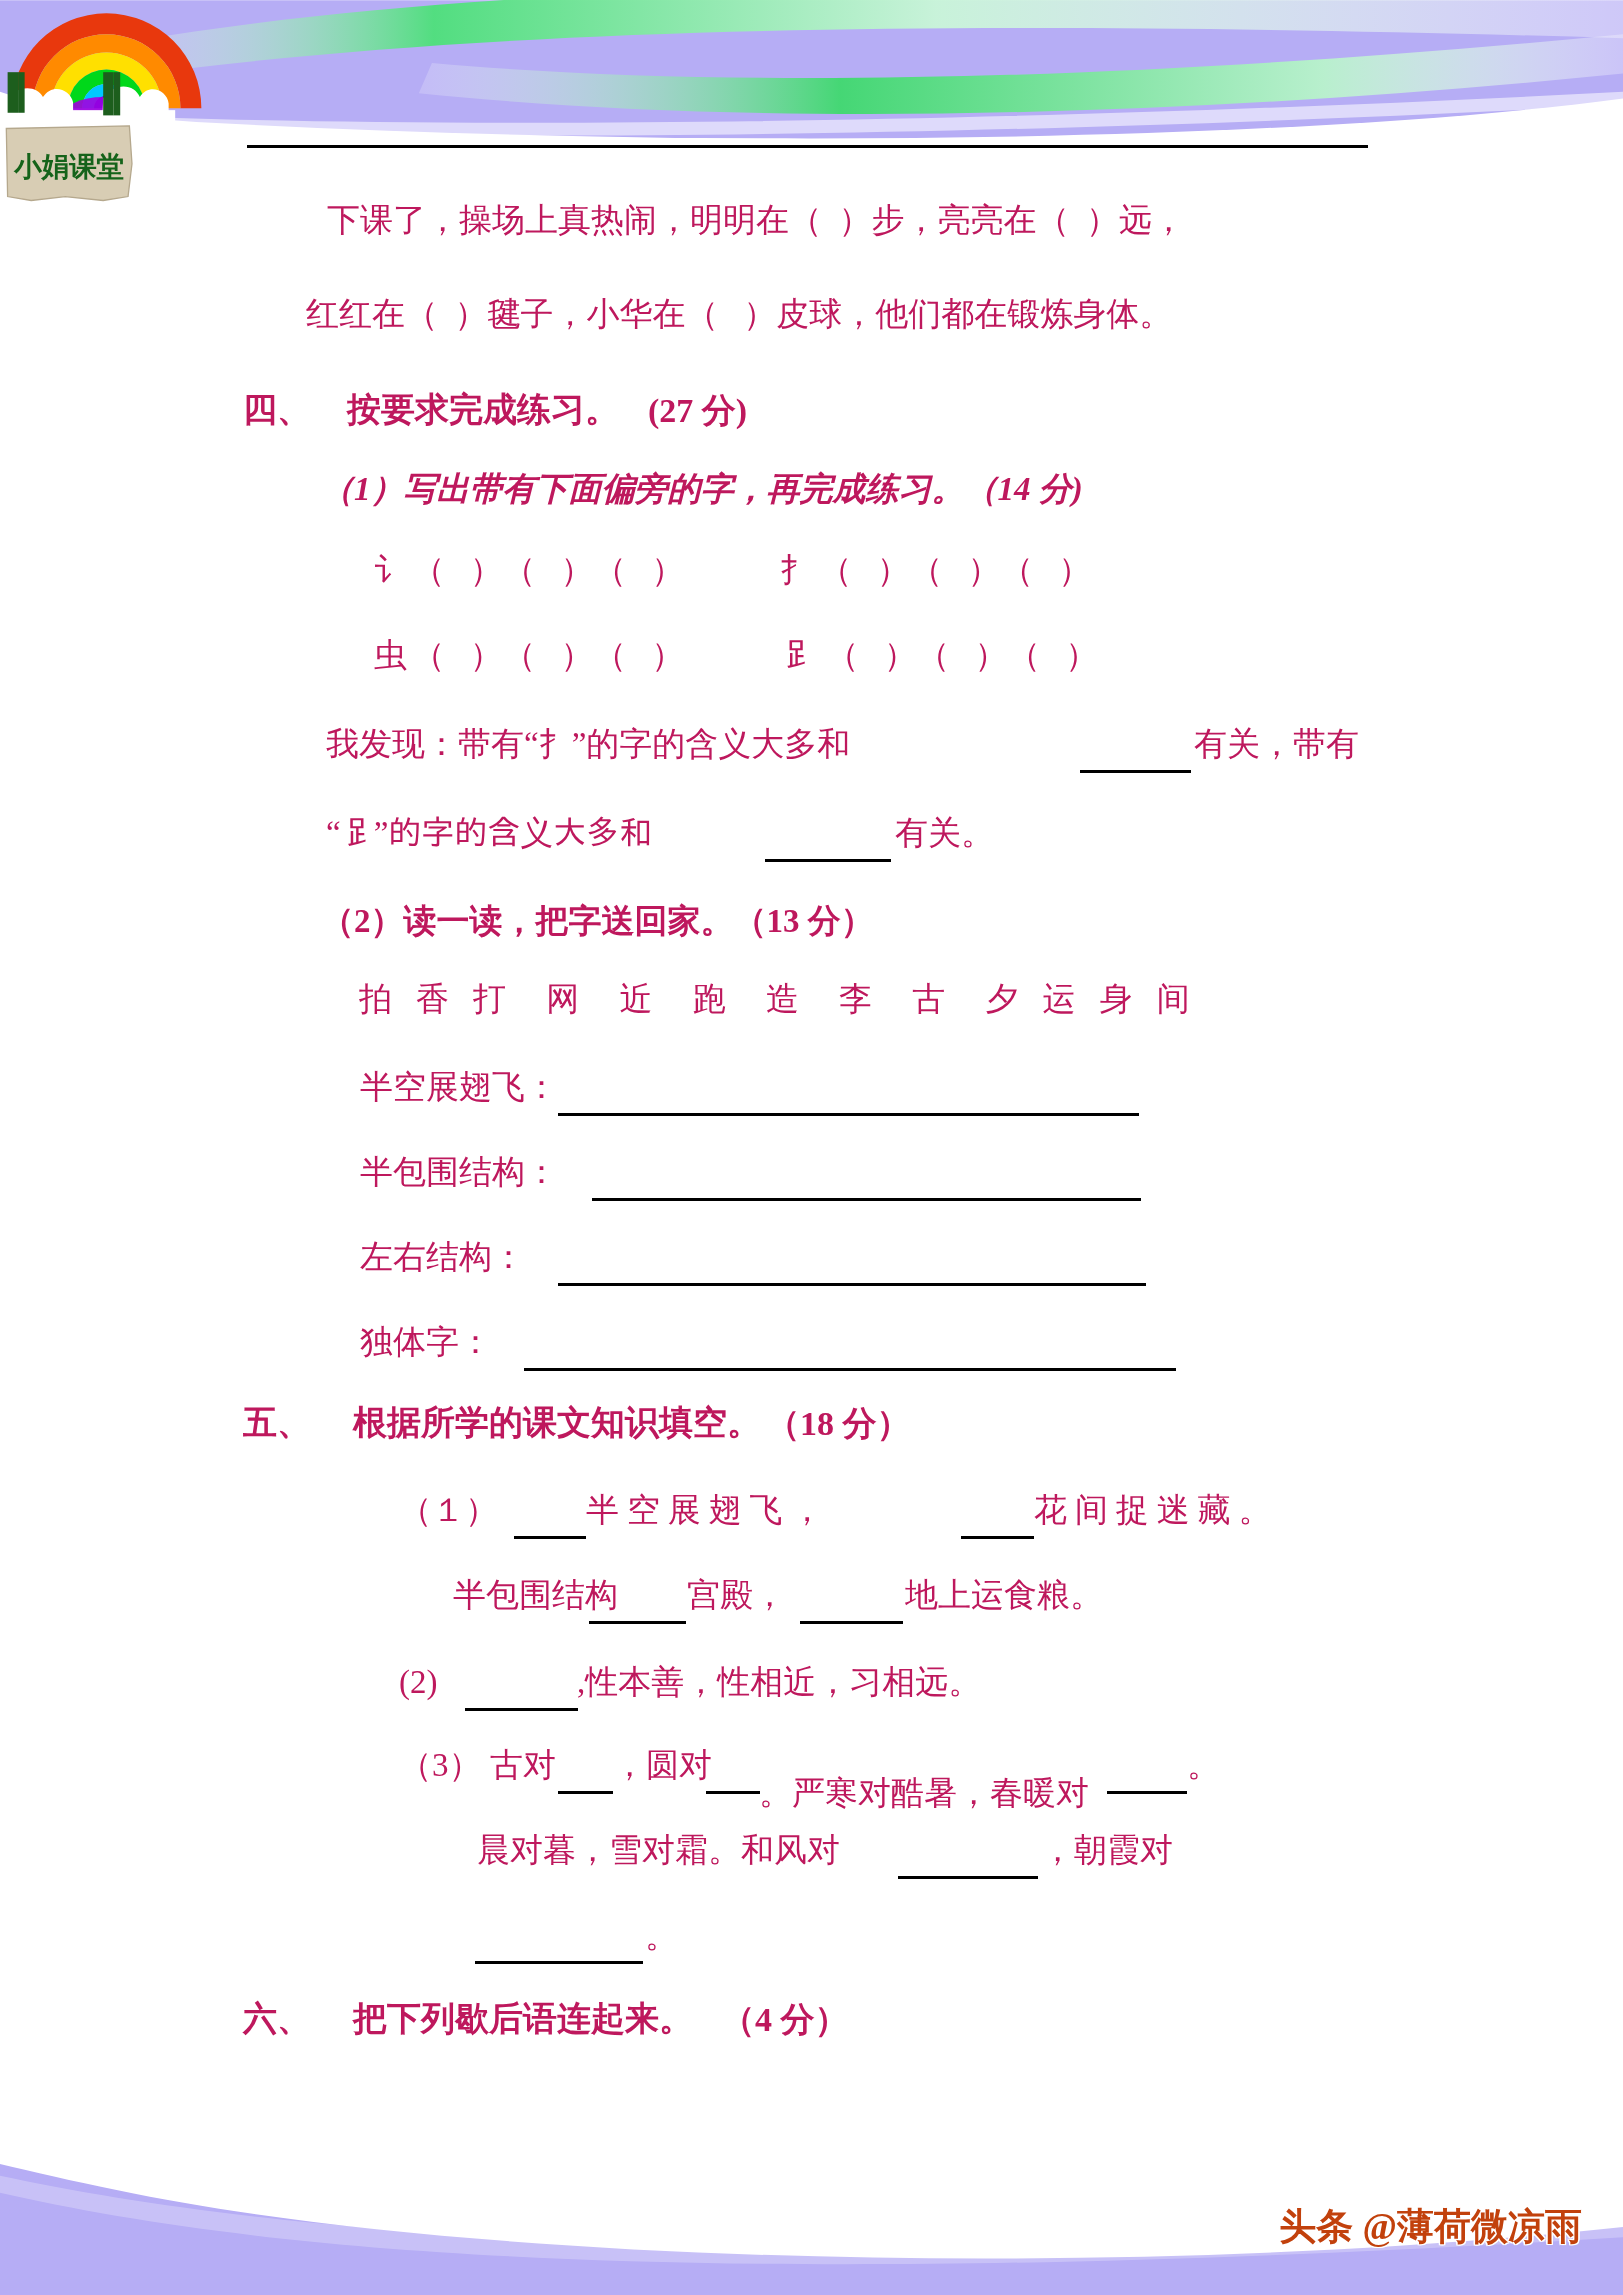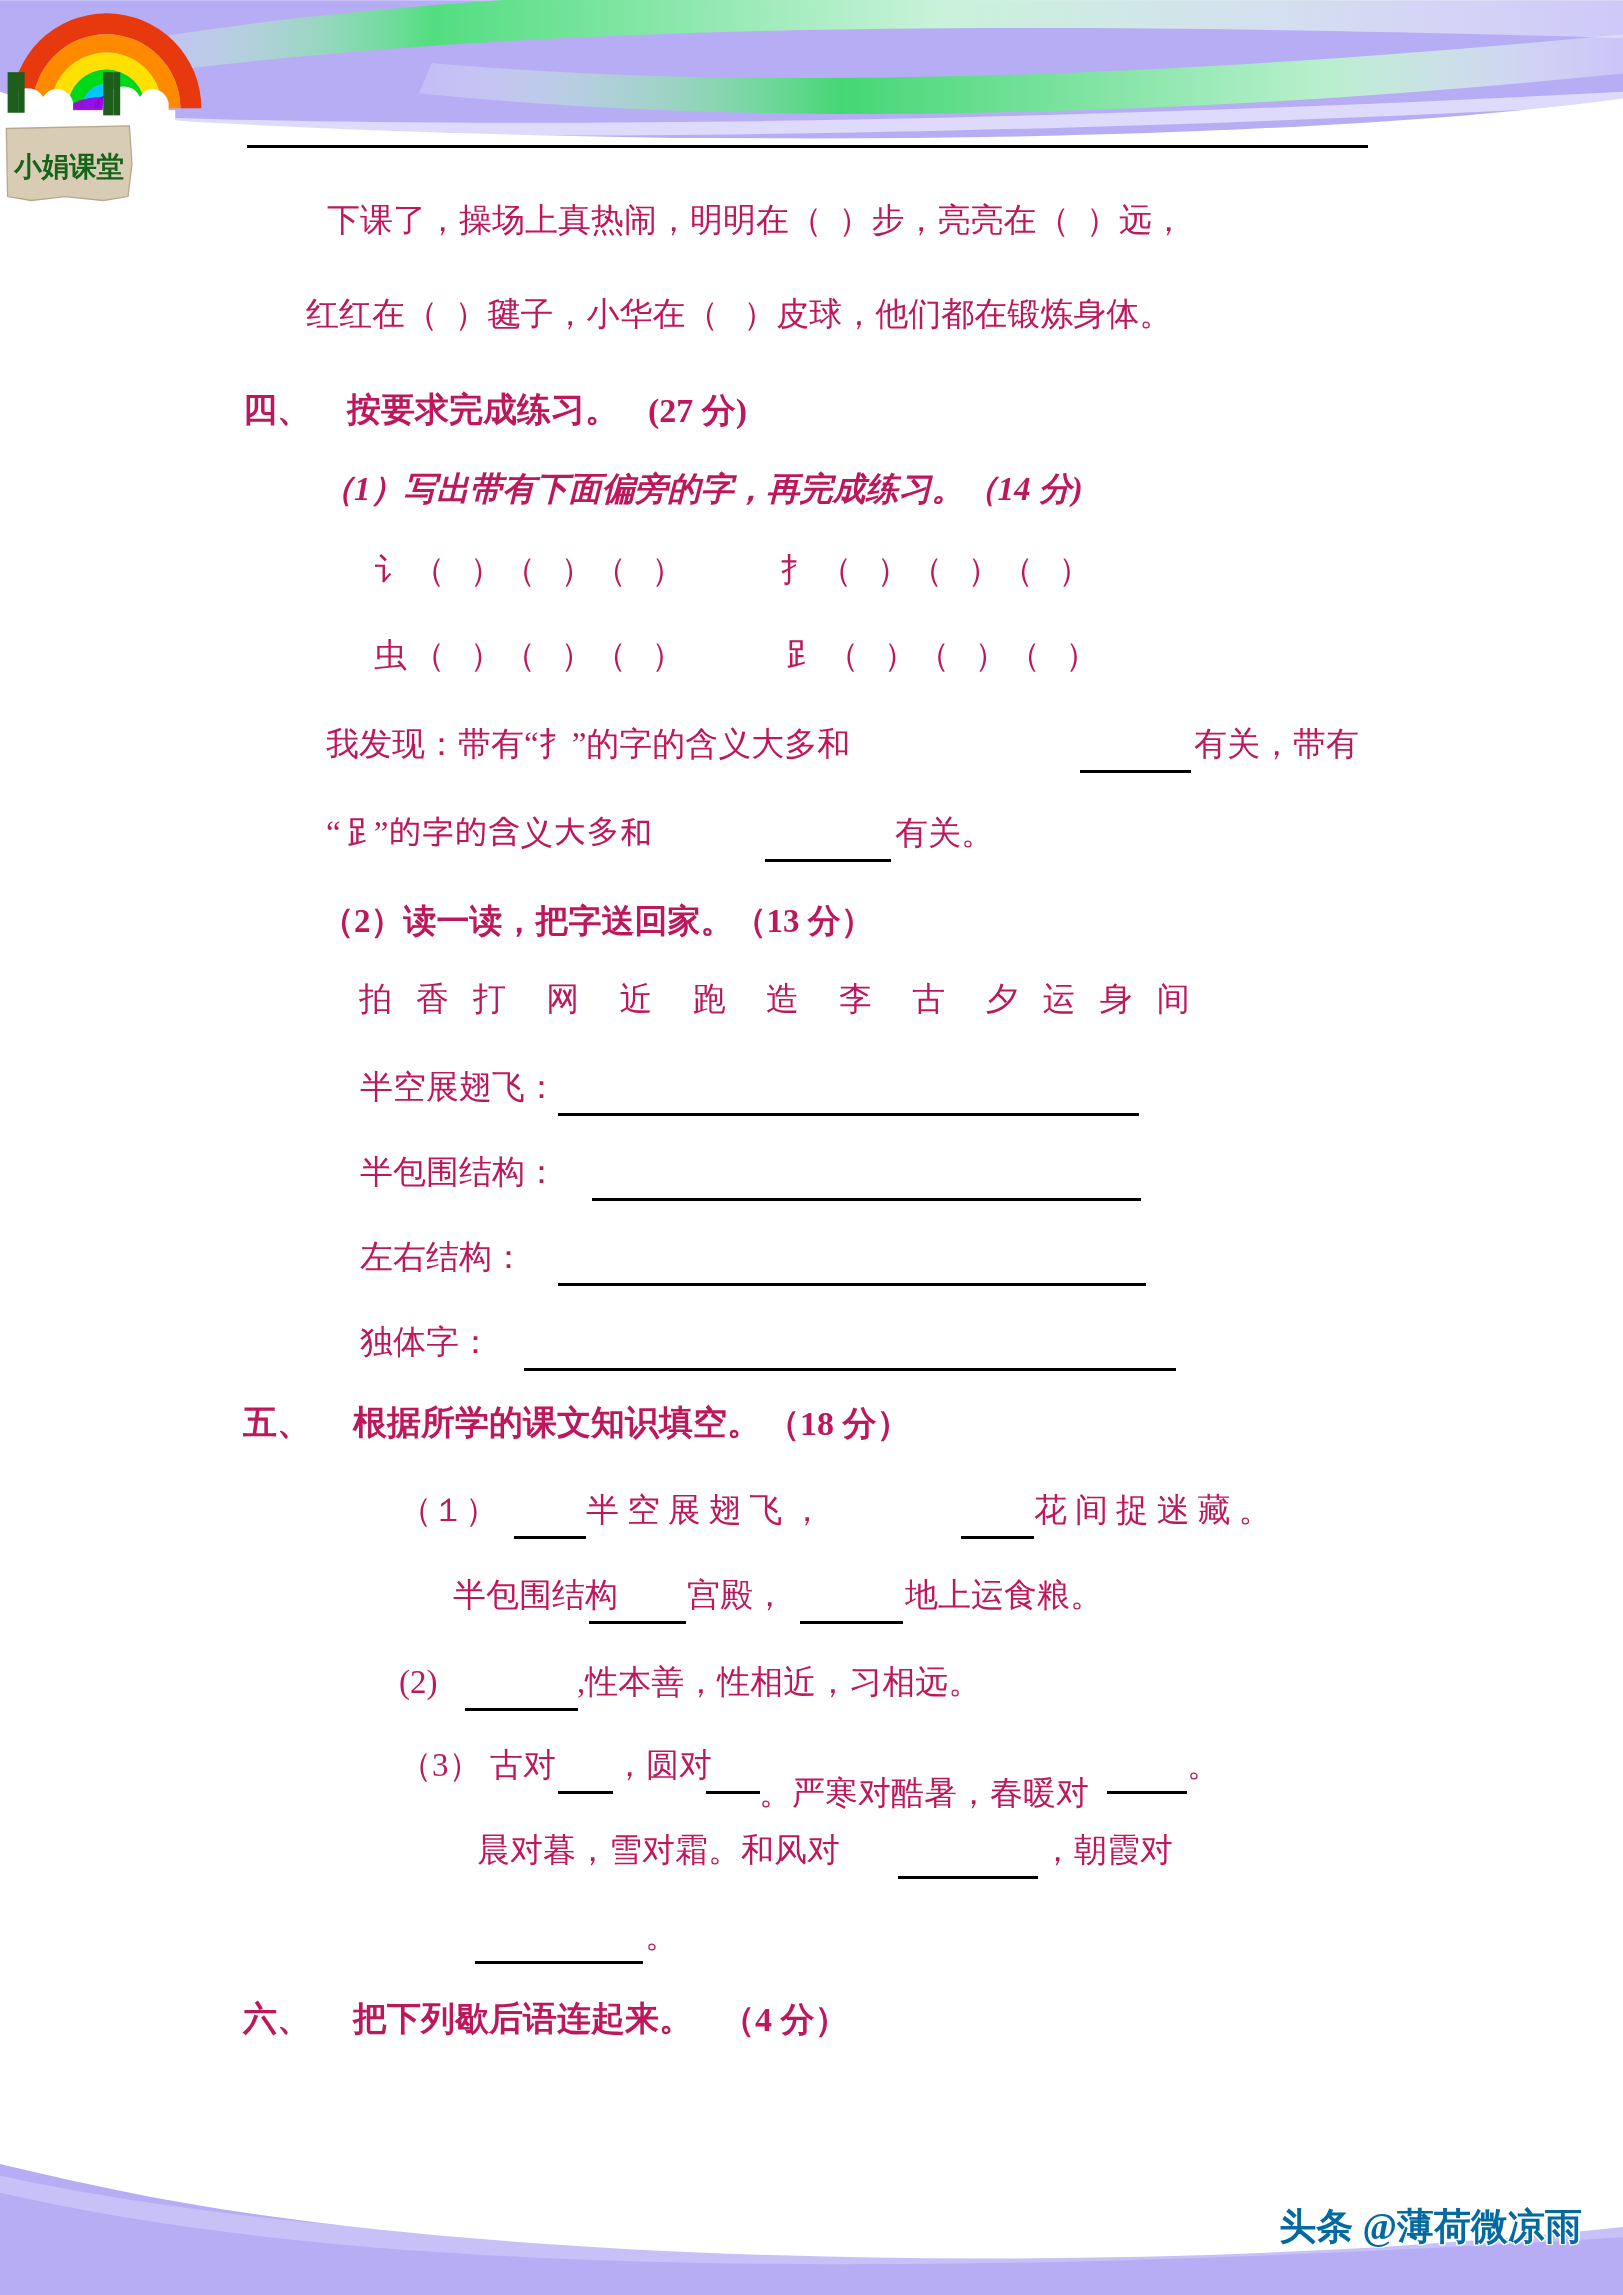--- a/index.html
+++ b/index.html
@@ -78,21 +78,21 @@
     height: 3.3px;
     background: #000000;
   }
 
   .footer-text {
     position: absolute;
     right: 41px;
     bottom: 43px;
     font-size: 37px;
     font-weight: bold;
-    color: #0369a1;
+    color: #c2410c;
     font-family: "Liberation Serif", "DejaVu Serif", serif;
     white-space: pre;
     z-index: 9;
     text-shadow:
        1.3px 0 0 #fff, -1.3px 0 0 #fff, 0 1.3px 0 #fff, 0 -1.3px 0 #fff,
        1.3px 1.3px 0 #fff, -1.3px -1.3px 0 #fff, 1.3px -1.3px 0 #fff, -1.3px 1.3px 0 #fff;
   }
 </style>
 </head>
 <body>

